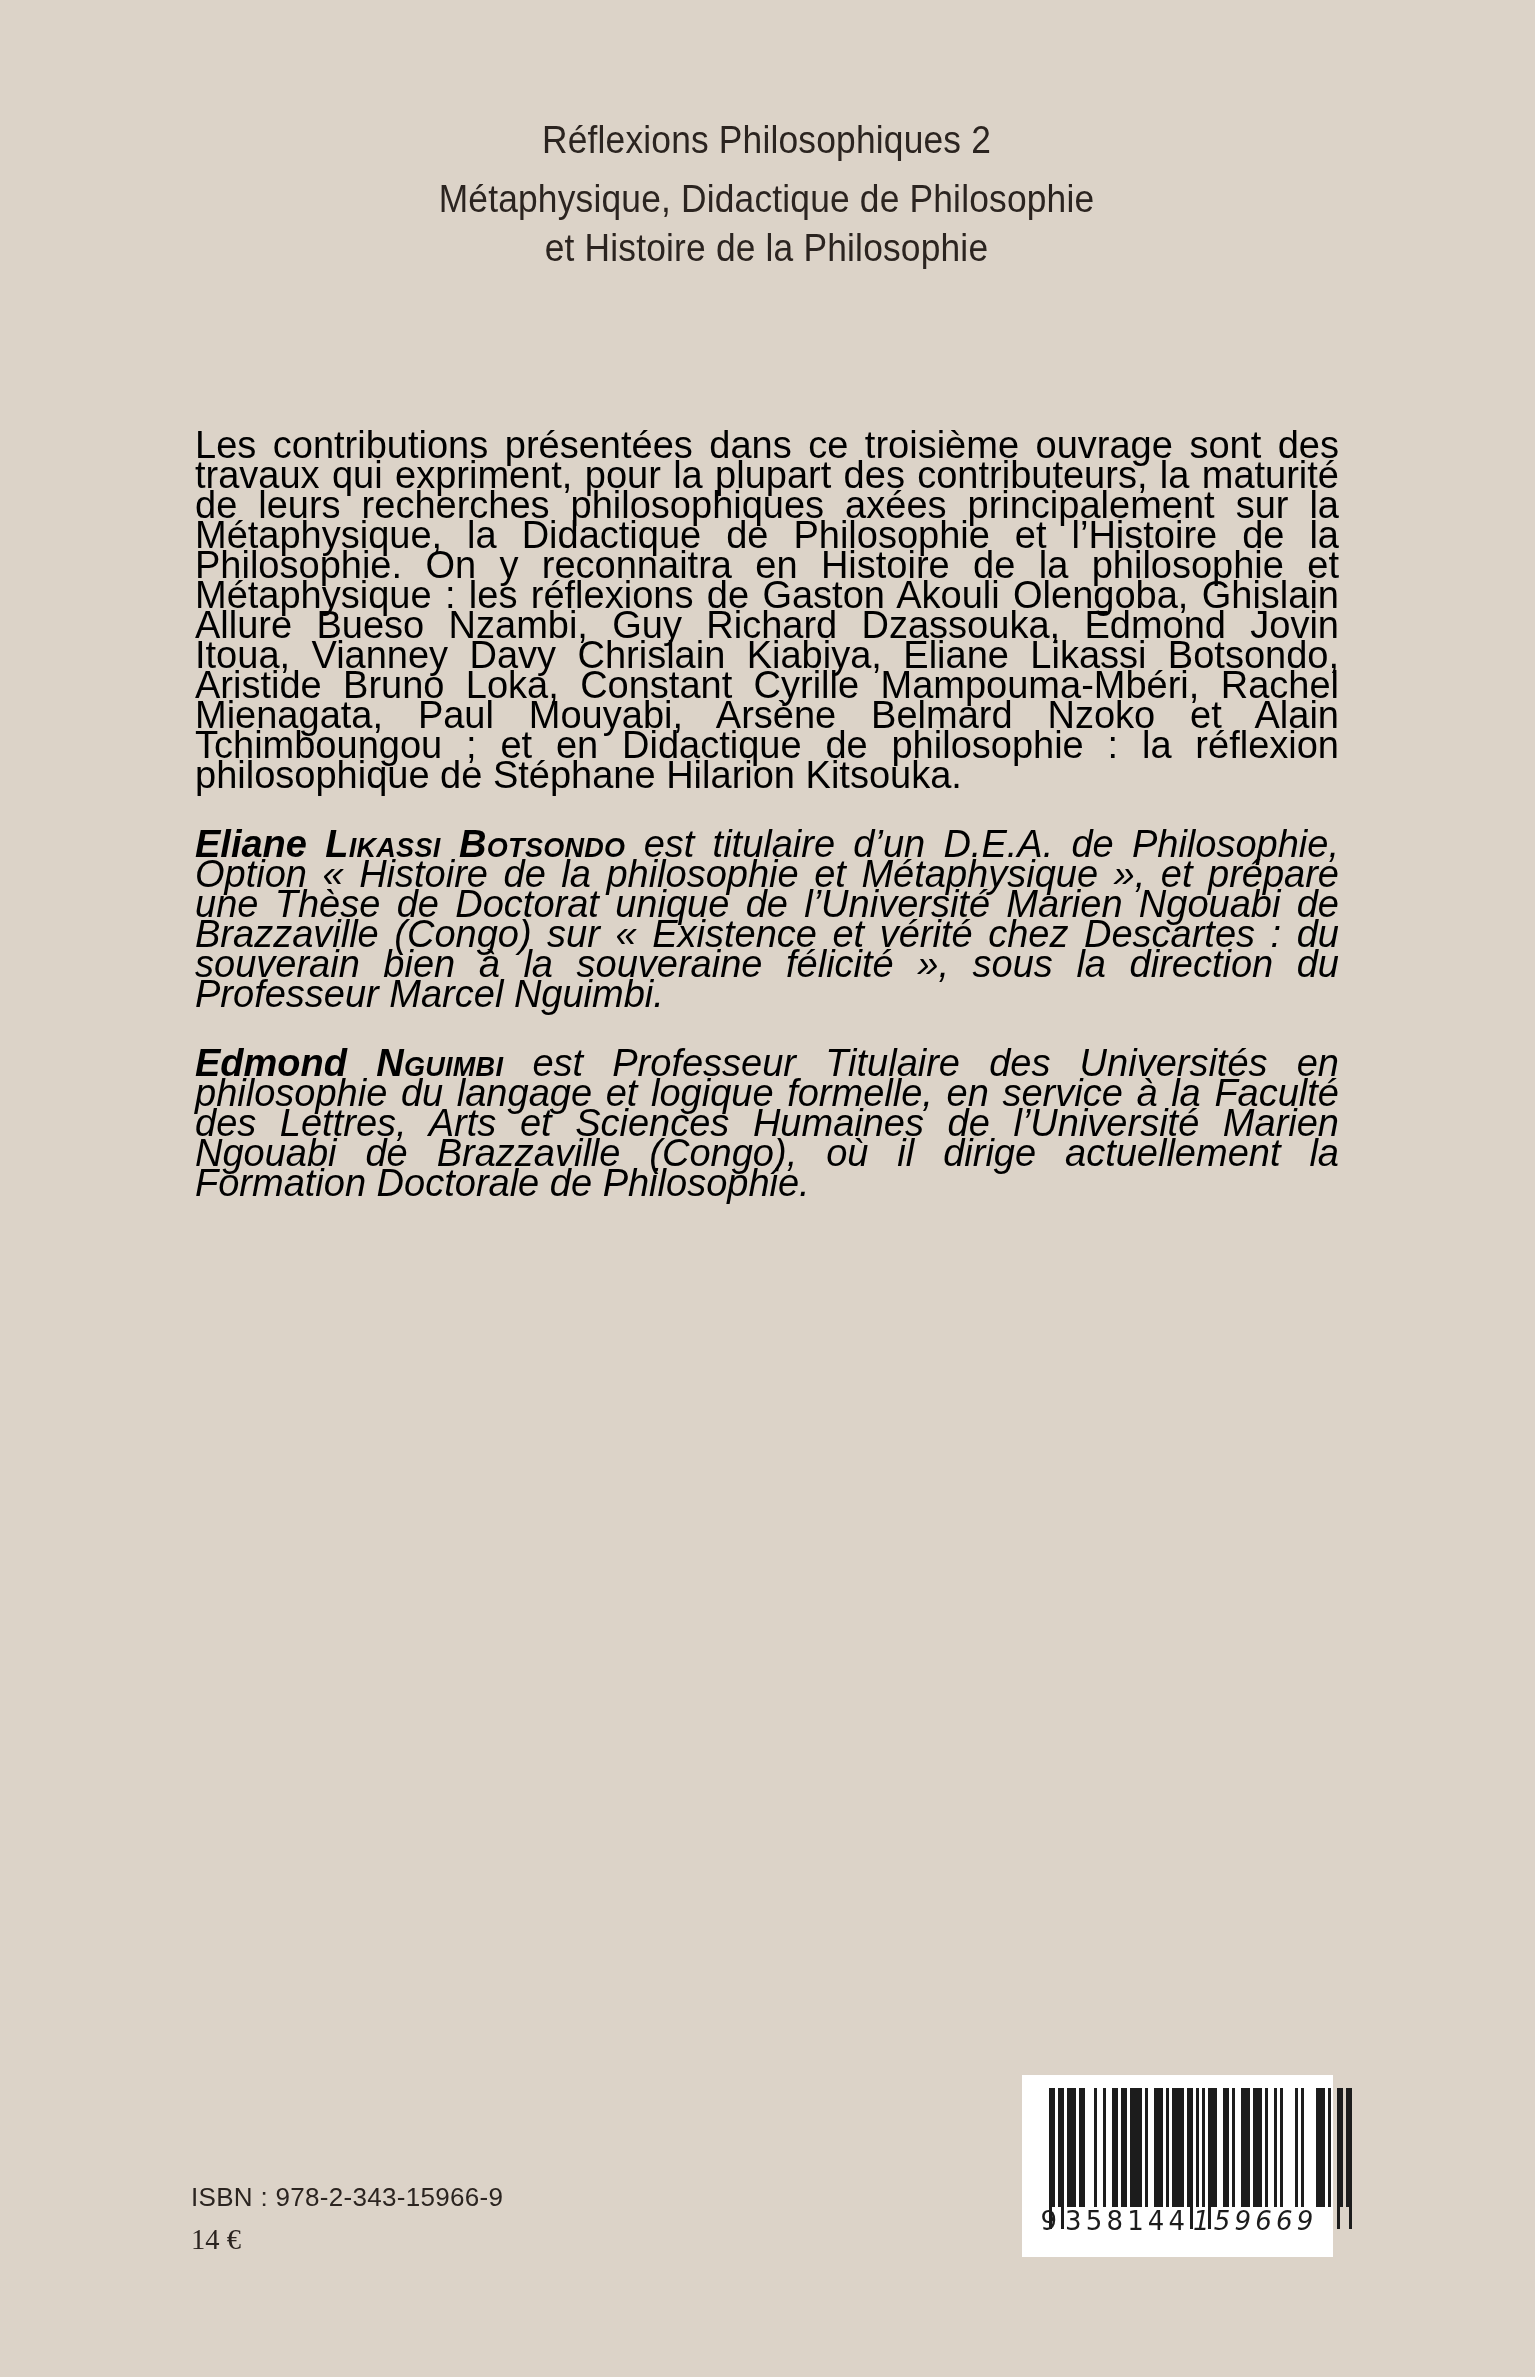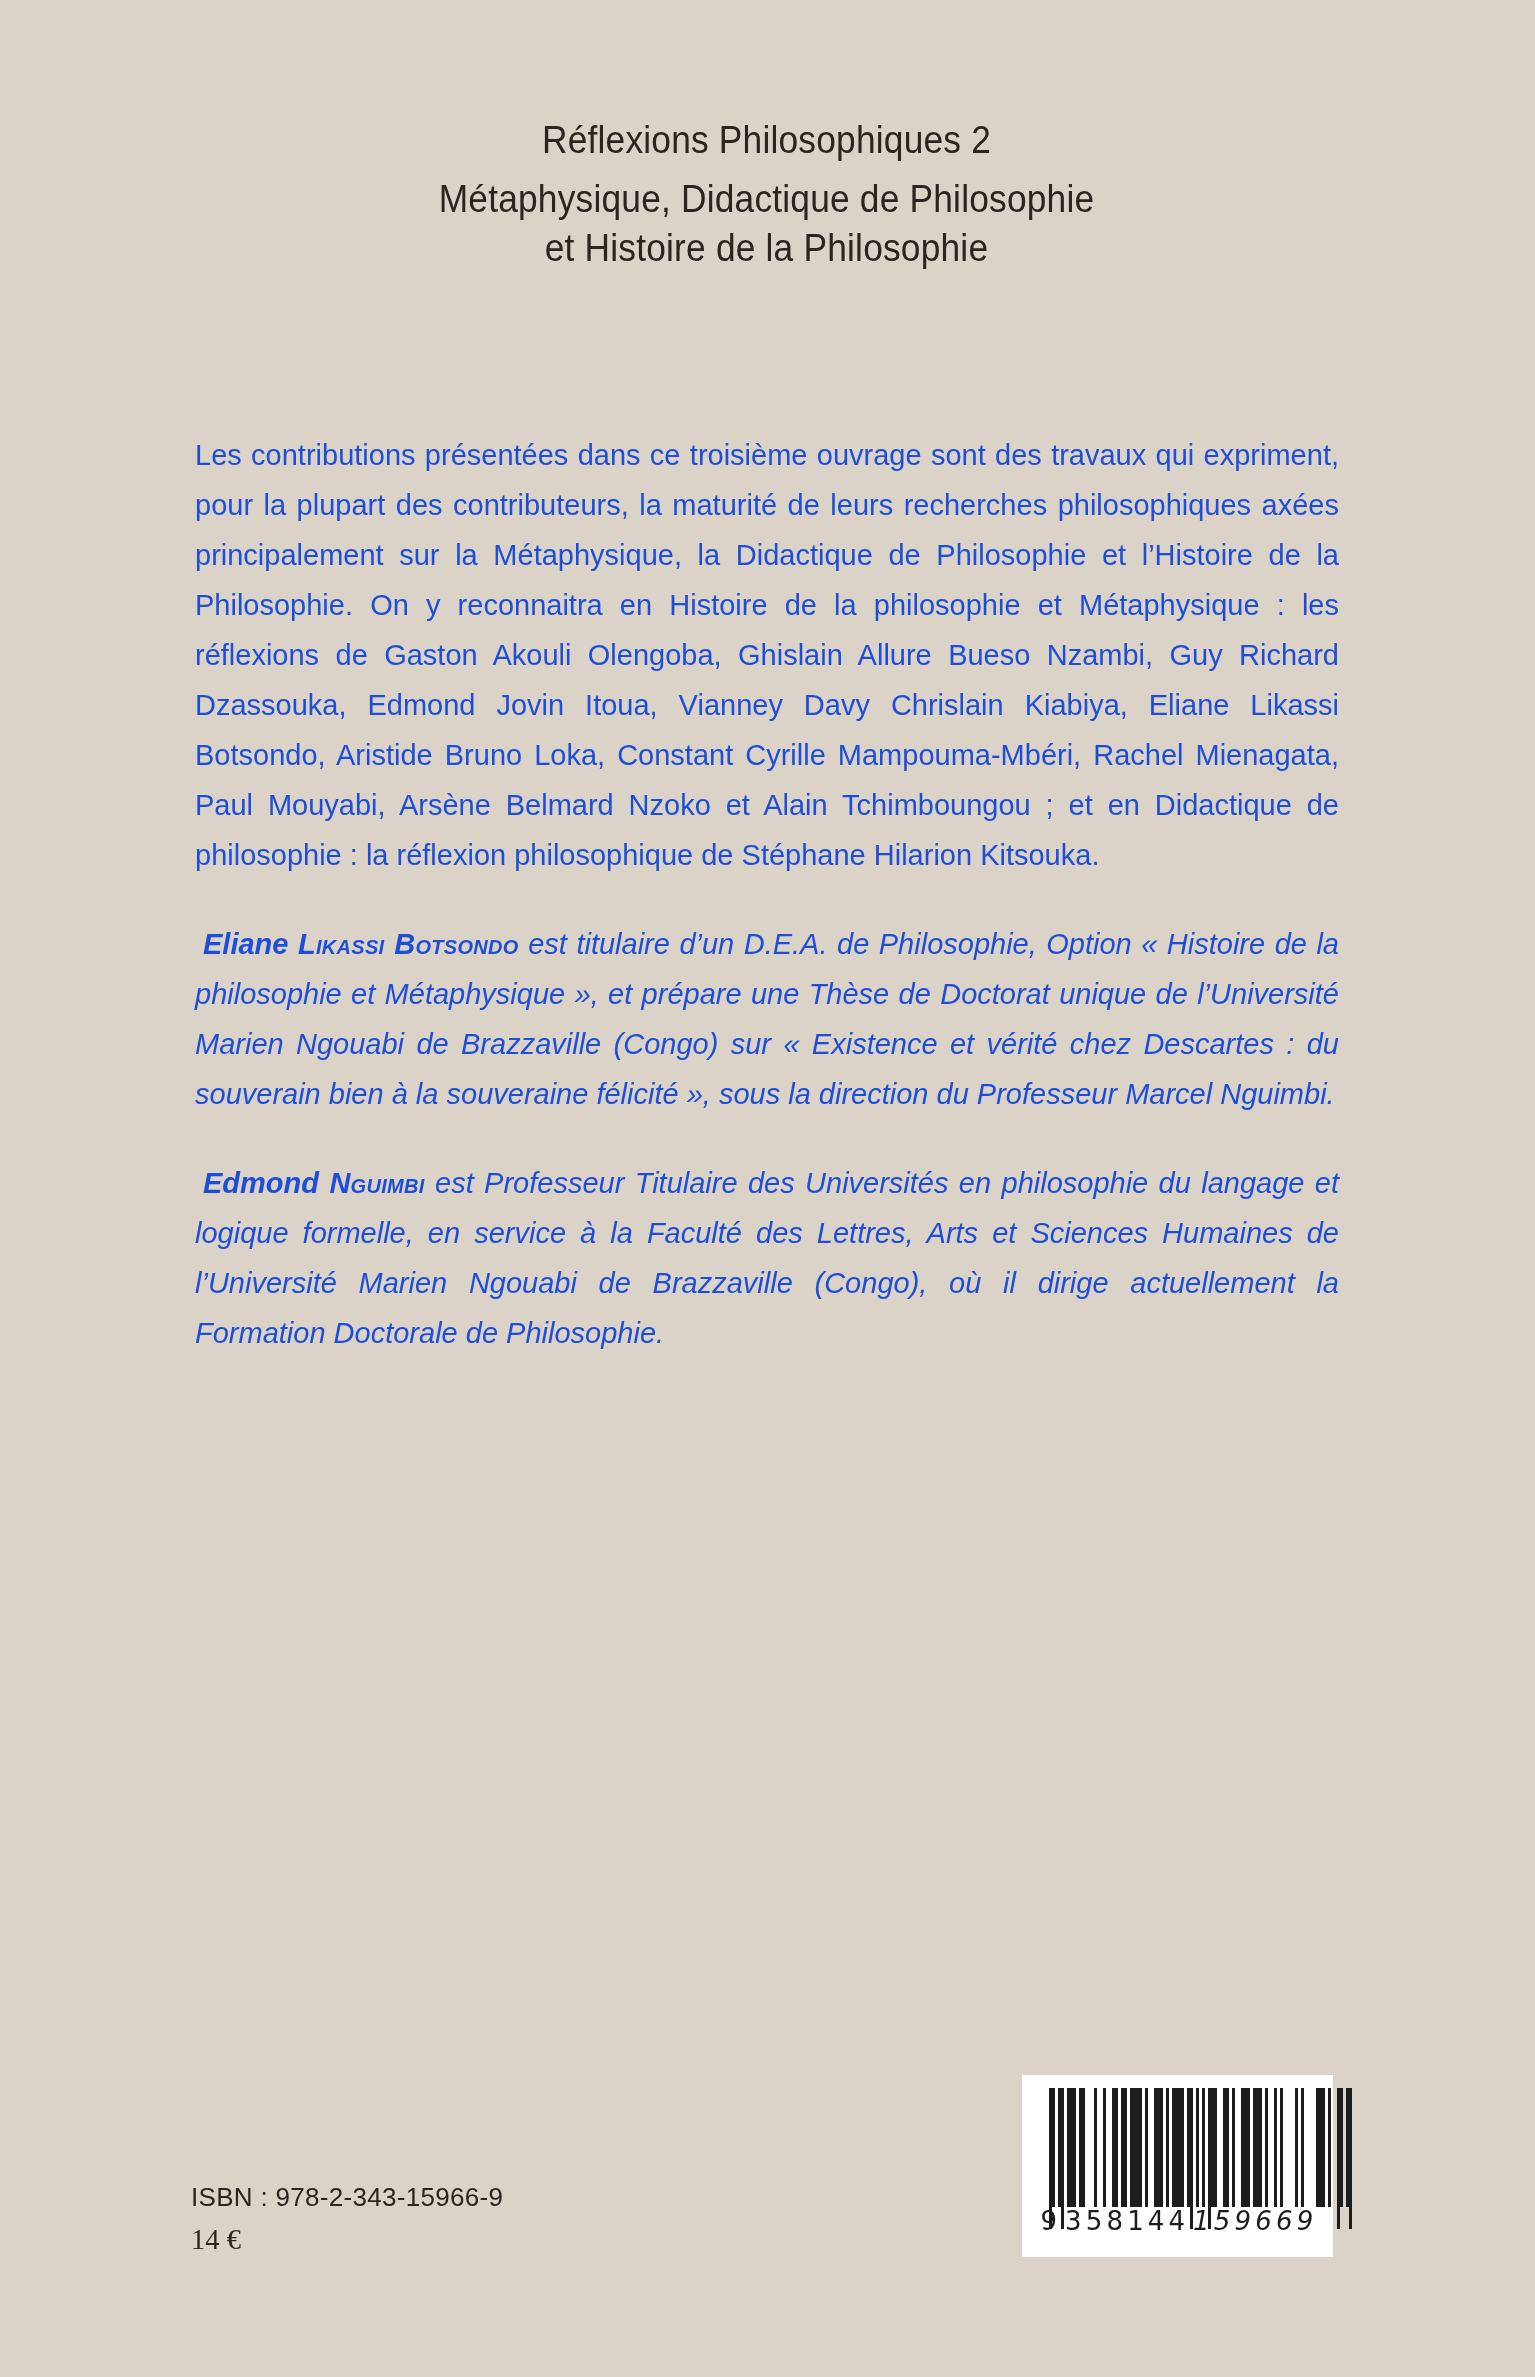--- a/index.html
+++ b/index.html
@@ -47,38 +47,37 @@
   .body-block {
     position: absolute;
     left: 195px;
     top: 430px;
     width: 1144px;
   }
   p.para {
     margin: 0;
     text-align: justify;
     text-justify: inter-word;
-    font-size: 29px;
-    line-height: 50px;
-    color: #1d4ed8;
+    font-size: 38px;
+    line-height: 30px;
+    color: #000000;
     font-family: "Liberation Sans", sans-serif;
     -webkit-font-smoothing: antialiased;
   }
   p.para.intro {
     margin-bottom: 39px;
   }
   p.para.bio {
     font-style: italic;
     margin-bottom: 39px;
   }
   p.para.bio:last-child { margin-bottom: 0; }
 
   .name {
     font-weight: bold;
-    margin-left: 8px;
   }
   .sc {
     font-variant: small-caps;
     font-weight: bold;
     font-style: italic;
     letter-spacing: 0.3px;
   }
 
   
   .isbn-block {

